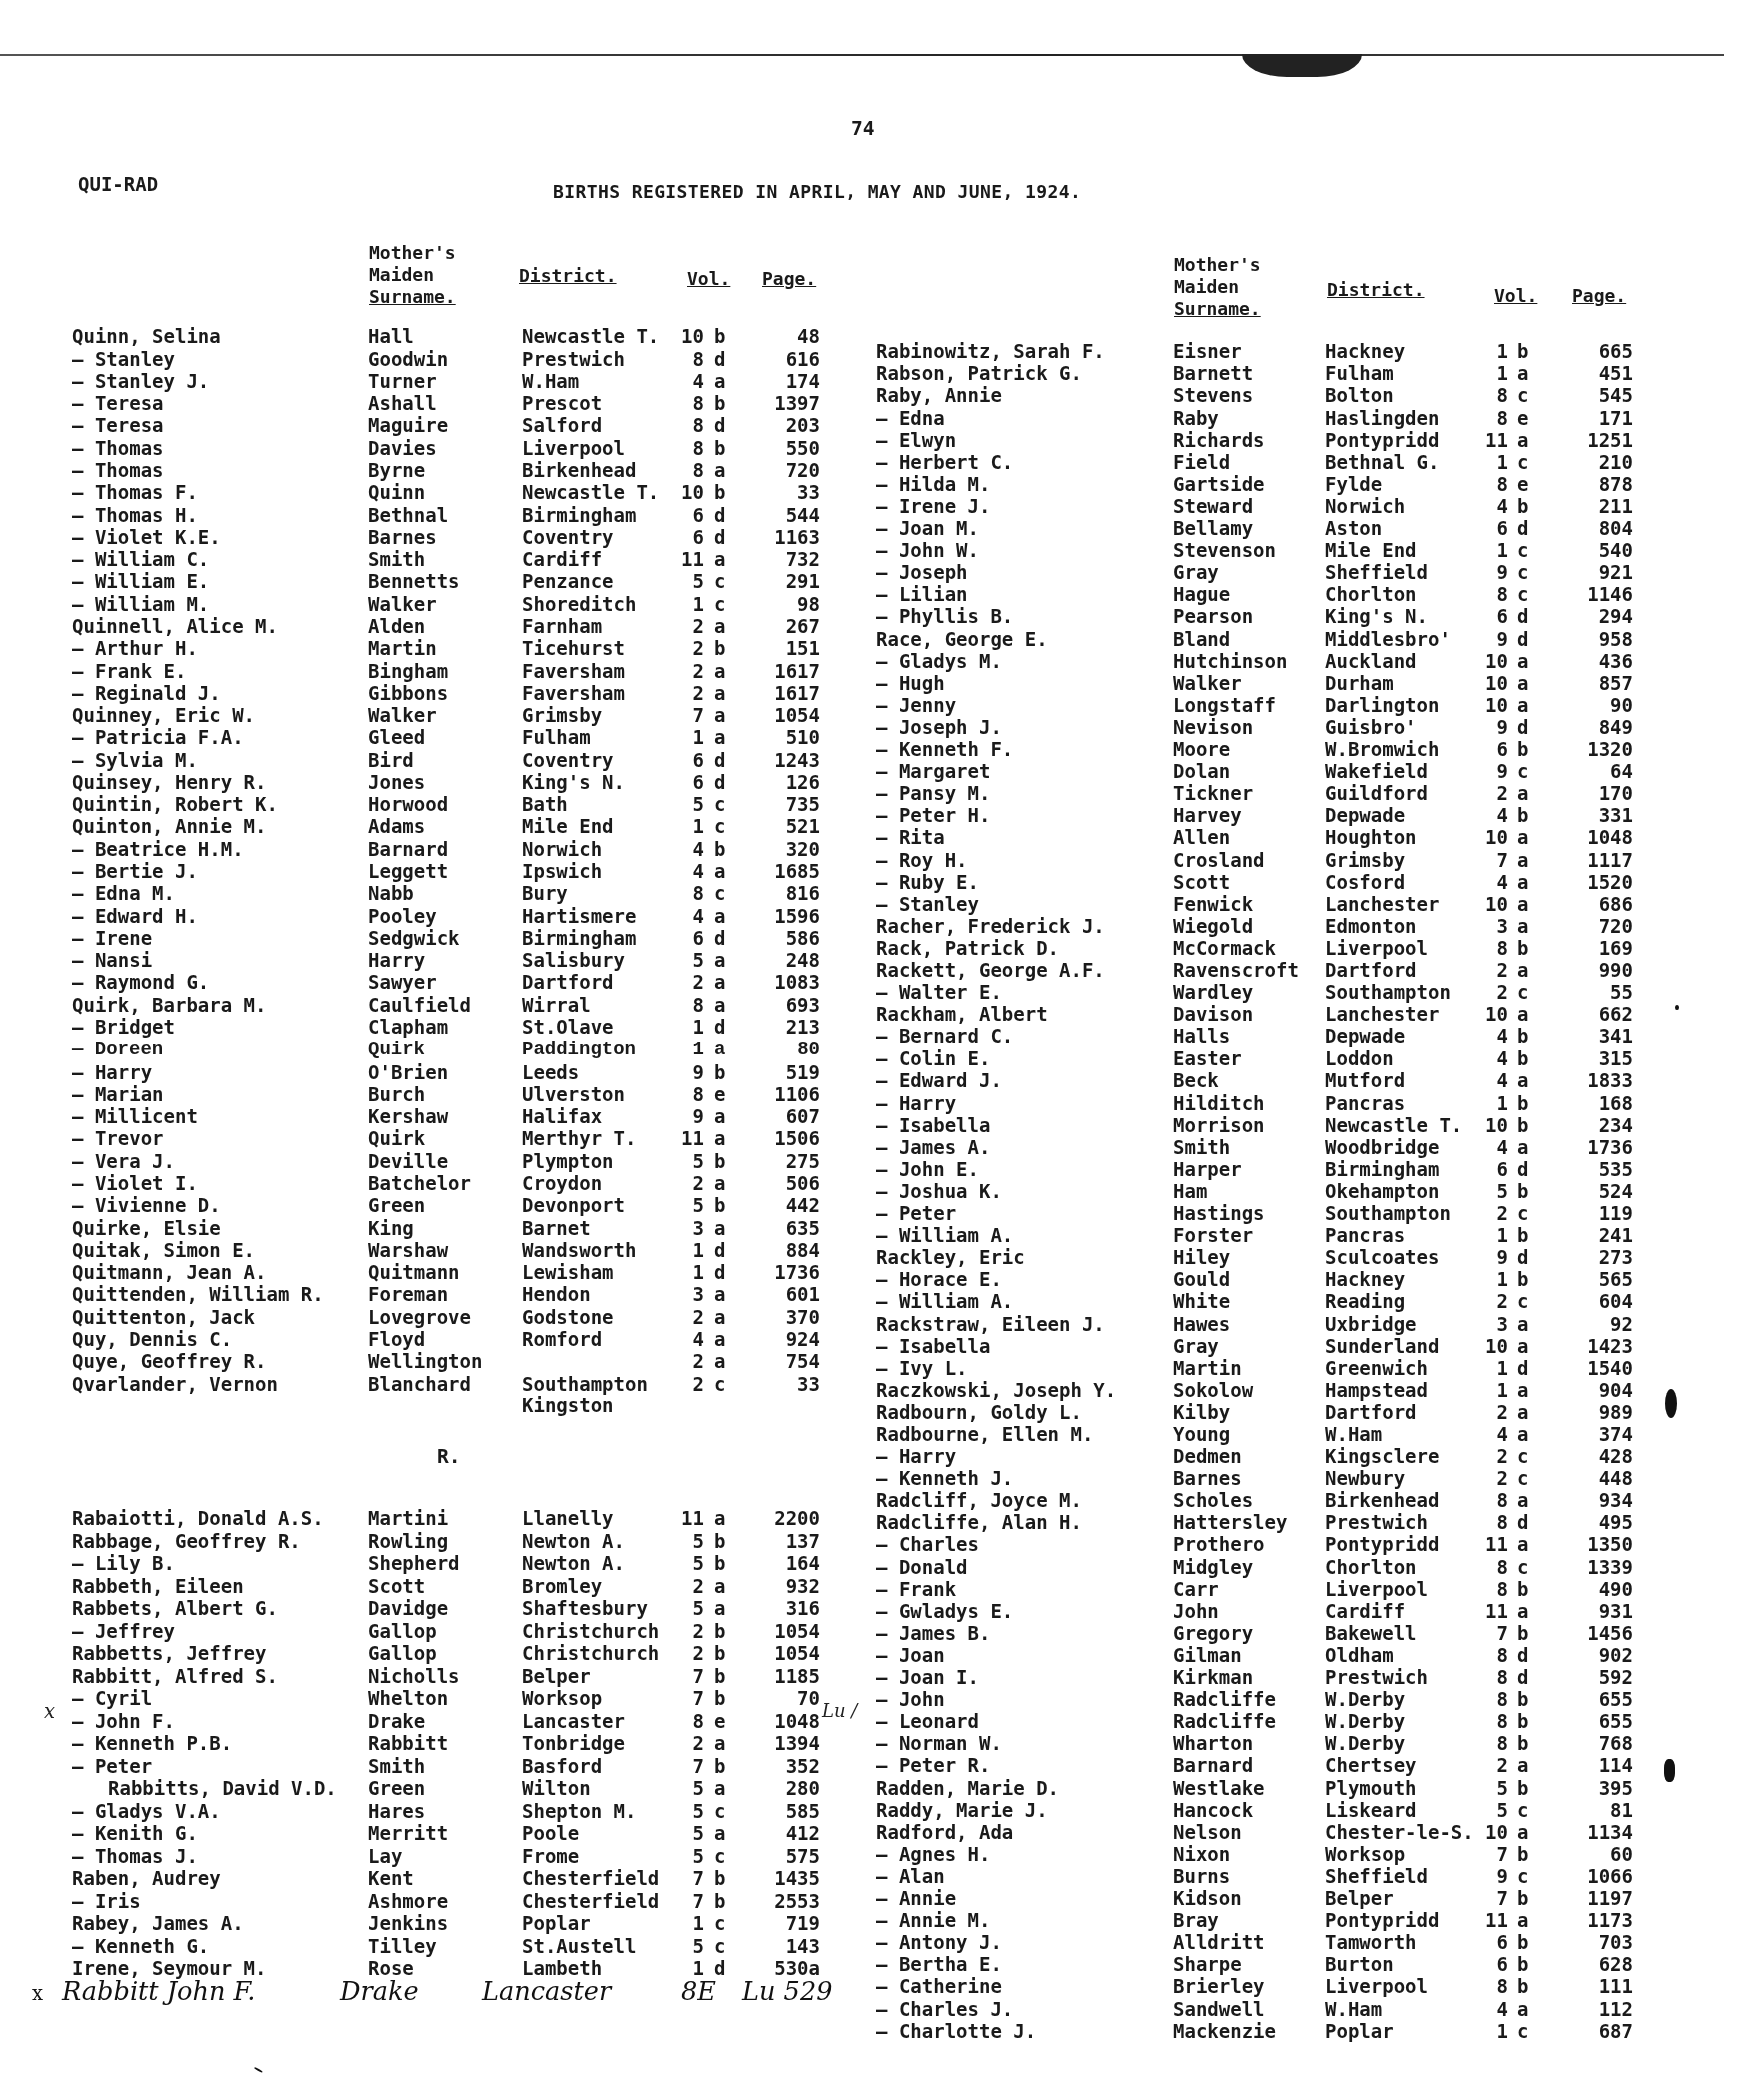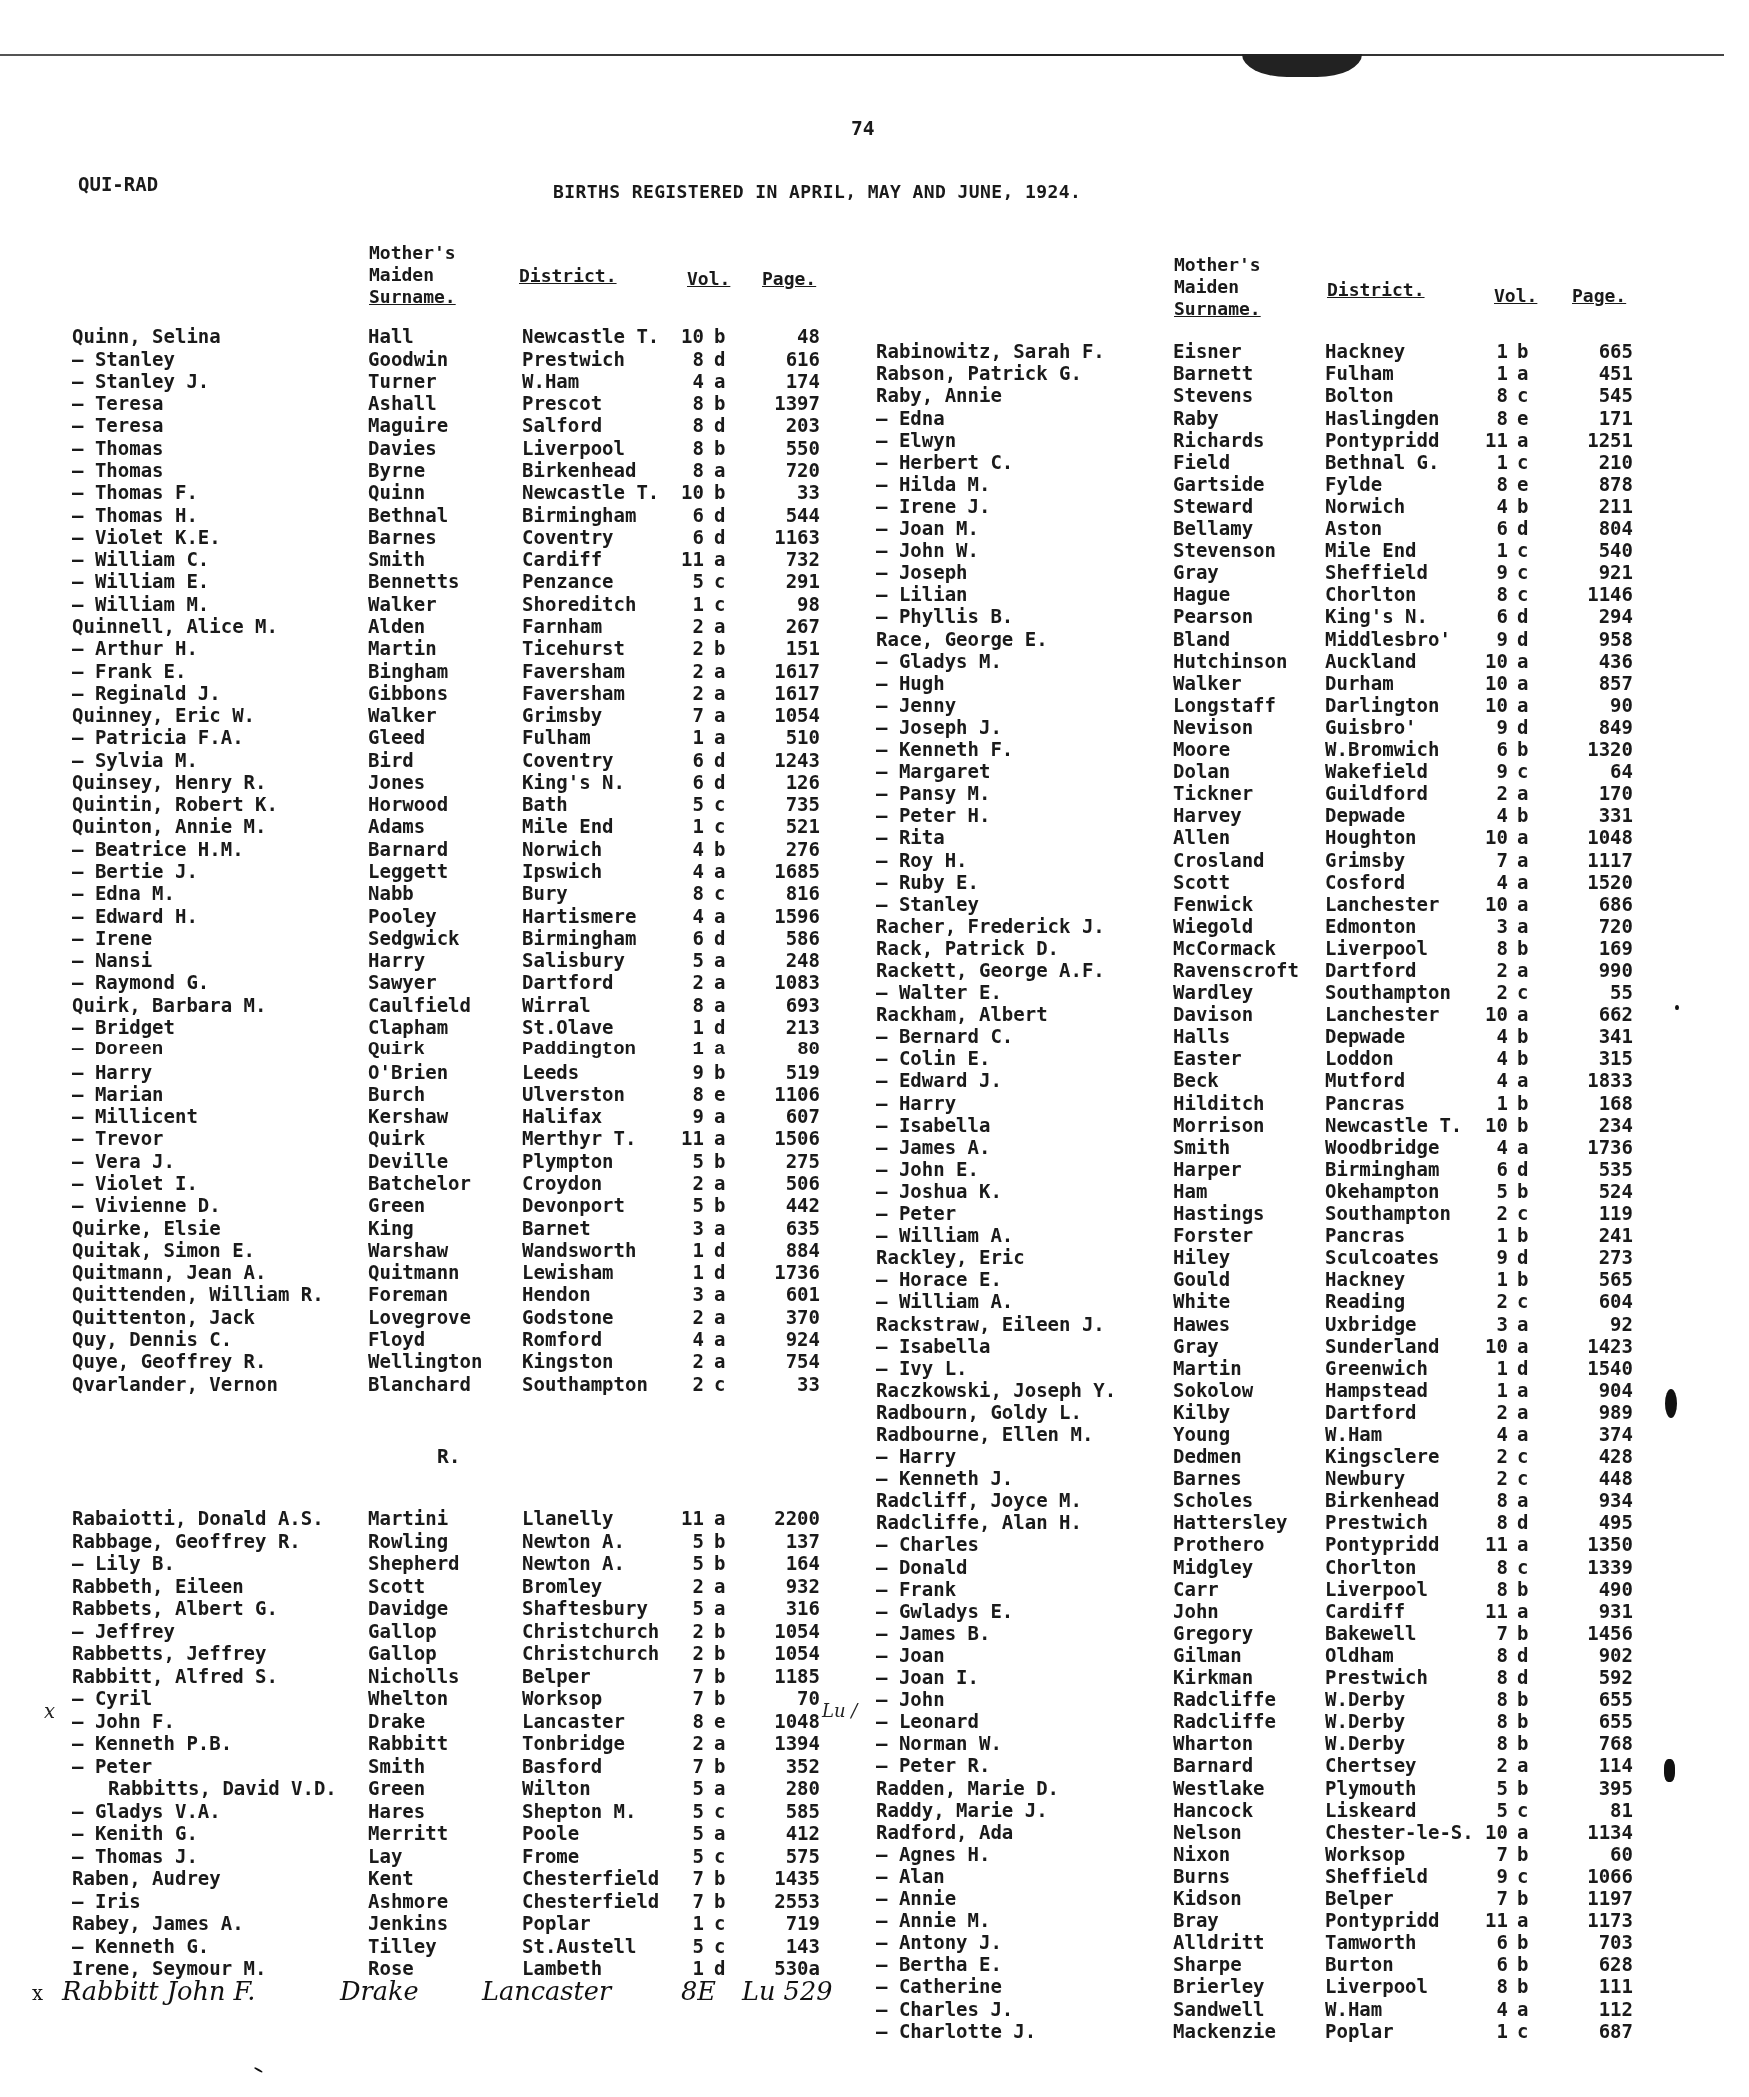--- a/index.html
+++ b/index.html
@@ -253,21 +253,21 @@
       <span class="c-vol" style="left: 602px;">1</span>
       <span class="c-letter" style="left: 642px;">c</span>
       <span class="c-page" style="left: 680px;">521</span>
     </div>
     <div class="row" style="left: 72px; top: 838px; width: 748px;">
       <span class="c-name" style="left: 0px;">— Beatrice H.M.</span>
       <span class="c-mother" style="left: 296px;">Barnard</span>
       <span class="c-district" style="left: 450px;">Norwich</span>
       <span class="c-vol" style="left: 602px;">4</span>
       <span class="c-letter" style="left: 642px;">b</span>
-      <span class="c-page" style="left: 680px;">276</span>
+      <span class="c-page" style="left: 680px;">320</span>
     </div>
     <div class="row" style="left: 72px; top: 860px; width: 748px;">
       <span class="c-name" style="left: 0px;">— Bertie J.</span>
       <span class="c-mother" style="left: 296px;">Leggett</span>
       <span class="c-district" style="left: 450px;">Ipswich</span>
       <span class="c-vol" style="left: 602px;">4</span>
       <span class="c-letter" style="left: 642px;">a</span>
       <span class="c-page" style="left: 680px;">1685</span>
     </div>
     <div class="row" style="left: 72px; top: 882px; width: 748px;">
@@ -434,21 +434,21 @@
       <span class="c-name" style="left: 0px;">Quy, Dennis C.</span>
       <span class="c-mother" style="left: 296px;">Floyd</span>
       <span class="c-district" style="left: 450px;">Romford</span>
       <span class="c-vol" style="left: 602px;">4</span>
       <span class="c-letter" style="left: 642px;">a</span>
       <span class="c-page" style="left: 680px;">924</span>
     </div>
     <div class="row" style="left: 72px; top: 1350px; width: 748px;">
       <span class="c-name" style="left: 0px;">Quye, Geoffrey R.</span>
       <span class="c-mother" style="left: 296px;">Wellington</span>
-      <span class="c-district" style="left: 450px;">Kingston</span>
+      <span class="c-district" style="left: 450px; margin-top: 44px;">Kingston</span>
       <span class="c-vol" style="left: 602px;">2</span>
       <span class="c-letter" style="left: 642px;">a</span>
       <span class="c-page" style="left: 680px;">754</span>
     </div>
     <div class="row" style="left: 72px; top: 1373px; width: 748px;">
       <span class="c-name" style="left: 0px;">Qvarlander, Vernon</span>
       <span class="c-mother" style="left: 296px;">Blanchard</span>
       <span class="c-district" style="left: 450px;">Southampton</span>
       <span class="c-vol" style="left: 602px;">2</span>
       <span class="c-letter" style="left: 642px;">c</span>

